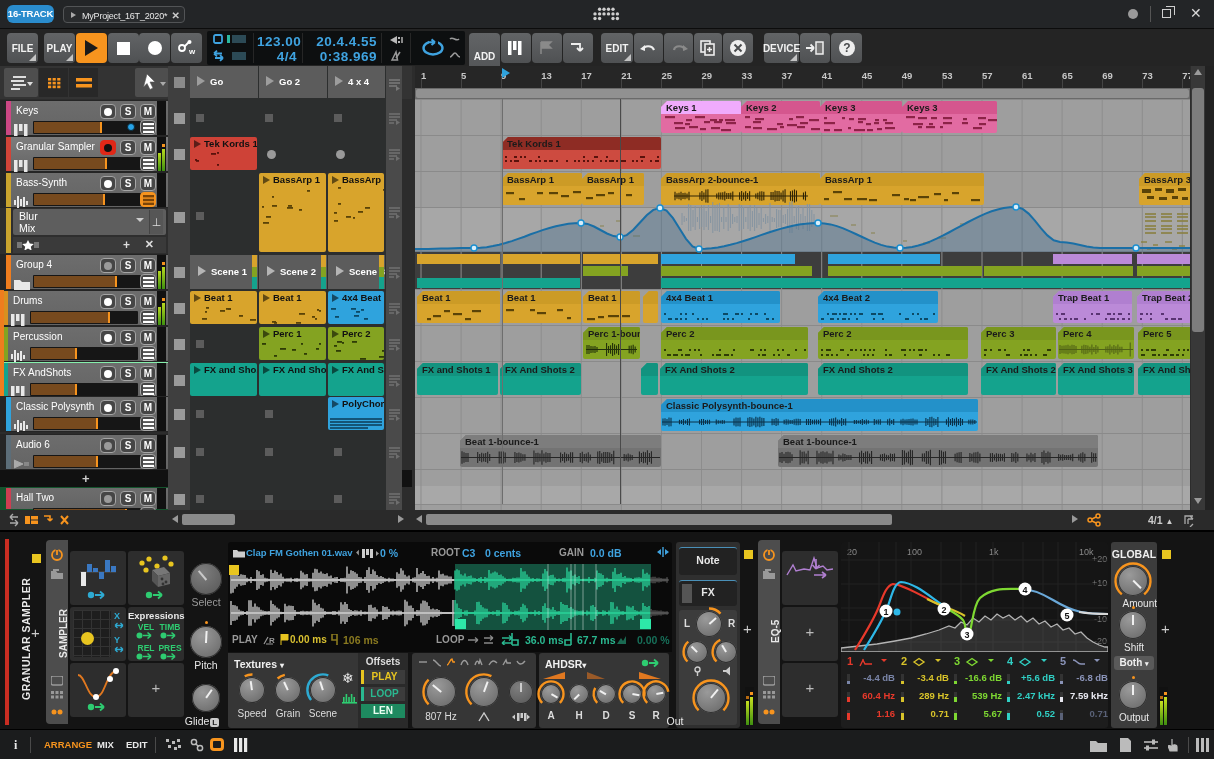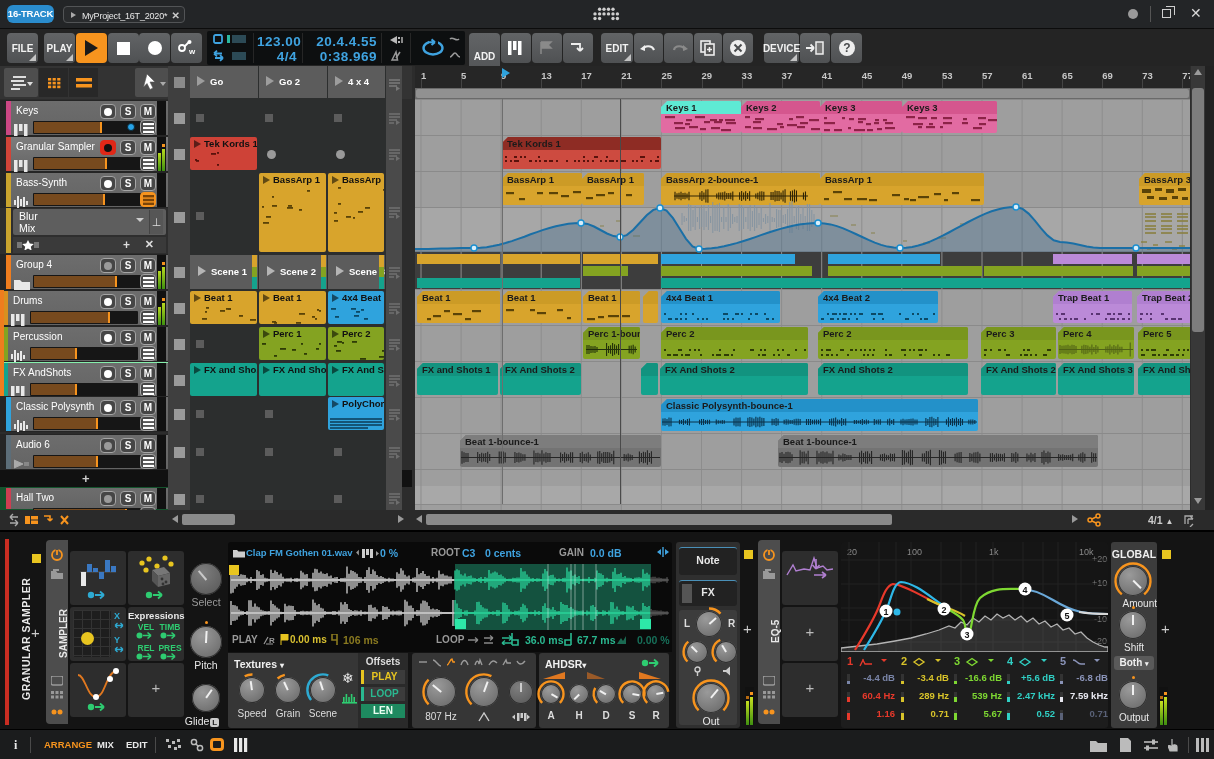--- a/index.html
+++ b/index.html
@@ -909,21 +909,21 @@
 <div class="a" style="left:0;top:108px;width:775px;height:1px;background:#8a8a8a"></div>
 <div class="a" style="left:0;top:152px;width:775px;height:1px;background:#8a8a8a"></div>
 <div class="a" style="left:0;top:190px;width:775px;height:1px;background:#8a8a8a"></div>
 <div class="a" style="left:0;top:226px;width:775px;height:1px;background:#8a8a8a"></div>
 <div class="a" style="left:0;top:262px;width:775px;height:1px;background:#8a8a8a"></div>
 <div class="a" style="left:0;top:298px;width:775px;height:1px;background:#8a8a8a"></div>
 <div class="a" style="left:0;top:334px;width:775px;height:1px;background:#8a8a8a"></div>
 <div class="a" style="left:0;top:370px;width:775px;height:1px;background:#8a8a8a"></div>
 <div class="a" style="left:0;top:405px;width:775px;height:1px;background:#8a8a8a"></div>
 <div class="clip" style="left:246px;top:2px;width:80px;height:32px;background:#e26ba2;clip-path:polygon(0 6px,6px 0,100% 0,100% 100%,0 100%)">
-        <div class="hd" style="background:#5eead4">Keys 1</div>
+        <div class="hd" style="background:#f0abfc">Keys 1</div>
         <svg style="position:absolute;left:0;top:0" width="80" height="32">
           <rect x="4" y="15" width="10" height="2.2" fill="#8c2347"></rect>
           <rect x="25" y="18" width="6" height="2.2" fill="#8c2347"></rect>
           <rect x="34" y="15" width="10" height="2.2" fill="#8c2347"></rect>
           <rect x="49" y="18" width="7" height="2.2" fill="#8c2347"></rect>
           <rect x="58" y="18" width="4" height="2.2" fill="#8c2347"></rect>
           <rect x="64" y="18" width="10" height="2.2" fill="#8c2347"></rect>
           <rect x="13" y="21" width="9" height="2.2" fill="#8c2347"></rect>
           <rect x="24" y="22" width="5" height="2.2" fill="#8c2347"></rect>
           <rect x="43" y="20" width="6" height="2.2" fill="#8c2347"></rect>
@@ -2722,21 +2722,21 @@
       <line x1="4.5" y1="6" x2="4.5" y2="10" stroke="#ccc" stroke-width="1.4"></line>
     </svg>
 <svg class="a" style="left:722px;top:134px" width="10" height="11">
       <path d="M1 4 h3 l4 -3.5 v9 l-4 -3.5 h-3 z" fill="#ccc"></path>
     </svg>
 <div class="a" style="left:696px;top:151px;width:30px;height:30px;border-radius:50%;background:radial-gradient(circle at 38% 30%, #9a9a9a, #646464);box-shadow:inset 0 0 0 1px #2e2e2e"></div>
 <div class="a" style="left:710px;top:155.2px;width:2.4px;height:10.8px;background:#f0f0f0;transform:rotate(40deg);transform-origin:50% 100%"></div>
 <svg class="a" style="left:690px;top:145px" width="42" height="42">
       <path d="M8.6 33.4 A17.5 17.5 0 1 1 33.4 33.4" stroke="#f7941e" stroke-width="2.4" fill="none"></path>
     </svg>
-<div class="a" style="left:691px;top:183px;width:40px;text-align:center;color:#e8e8e8;font-size:10.5px">Out</div>
+<div class="a" style="left:655px;top:183px;width:40px;text-align:center;color:#e8e8e8;font-size:10.5px">Out</div>
 <div class="a" style="left:744px;top:18px;width:9px;height:9px;background:#e8c520"></div>
 <div class="a" style="left:743px;top:88px;color:#ccc;font-size:15px">+</div>
 <div class="a" style="left:745px;top:155px;width:9px;height:38px;background:#111">
       <div class="a" style="left:1px;top:14px;width:3px;height:24px;background:linear-gradient(#c8e020,#3f9010)"></div>
       <div class="a" style="left:5px;top:10px;width:3px;height:28px;background:linear-gradient(#c8e020,#3f9010)"></div>
       <div class="a" style="left:5px;top:5px;width:3px;height:3px;background:#f7941e"></div>
       <div class="a" style="left:1px;top:9px;width:3px;height:3px;background:#b86a10"></div>
     </div>
 <div class="a" style="left:758px;top:8px;width:22px;height:184px;background:#4d4d4d;border-radius:4px 0 0 4px">
 <svg class="a" style="left:4px;top:8px" width="14" height="14">

